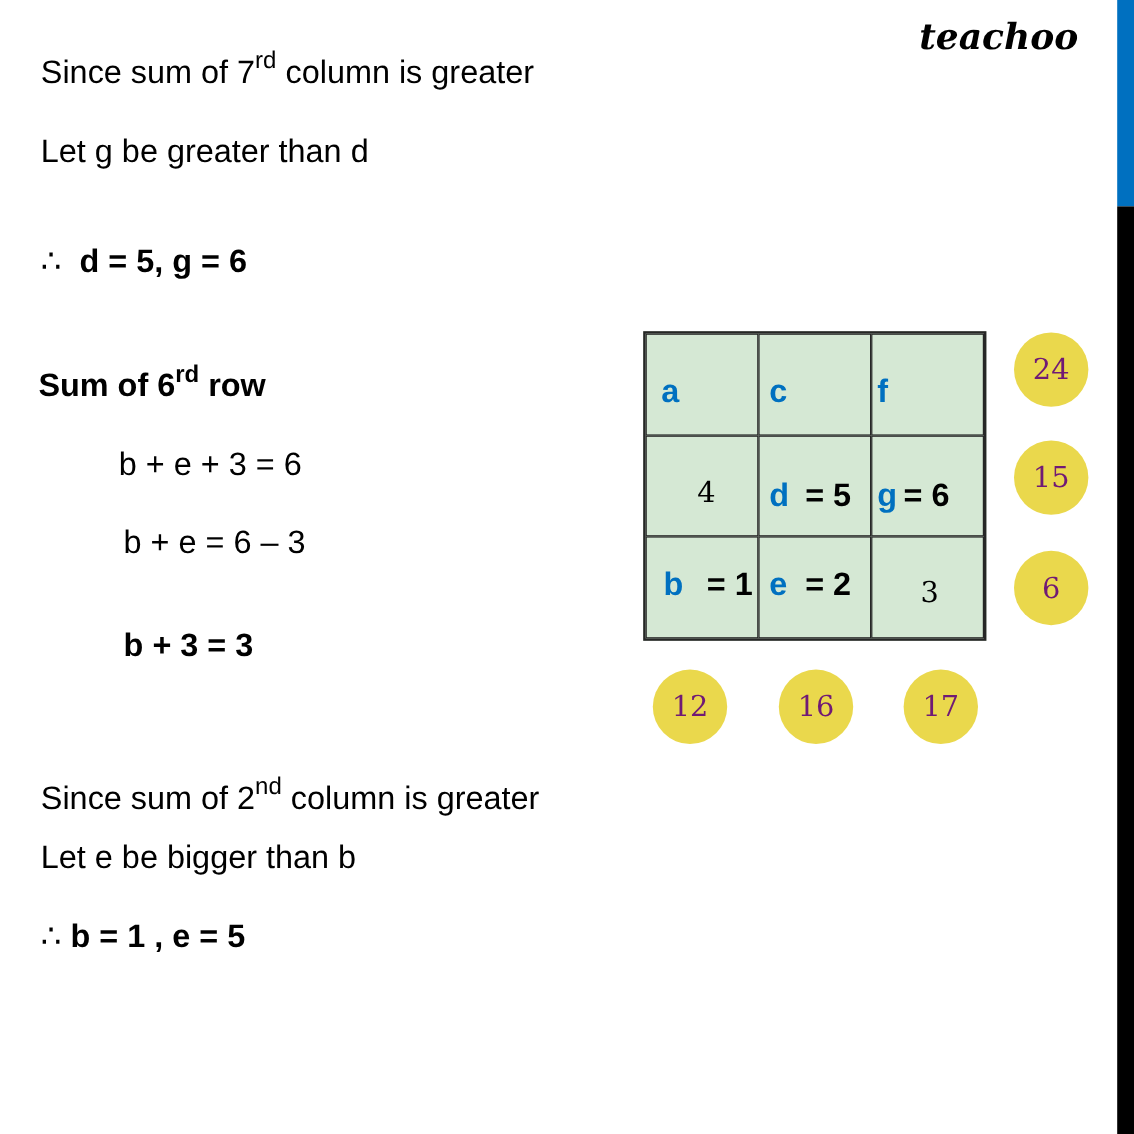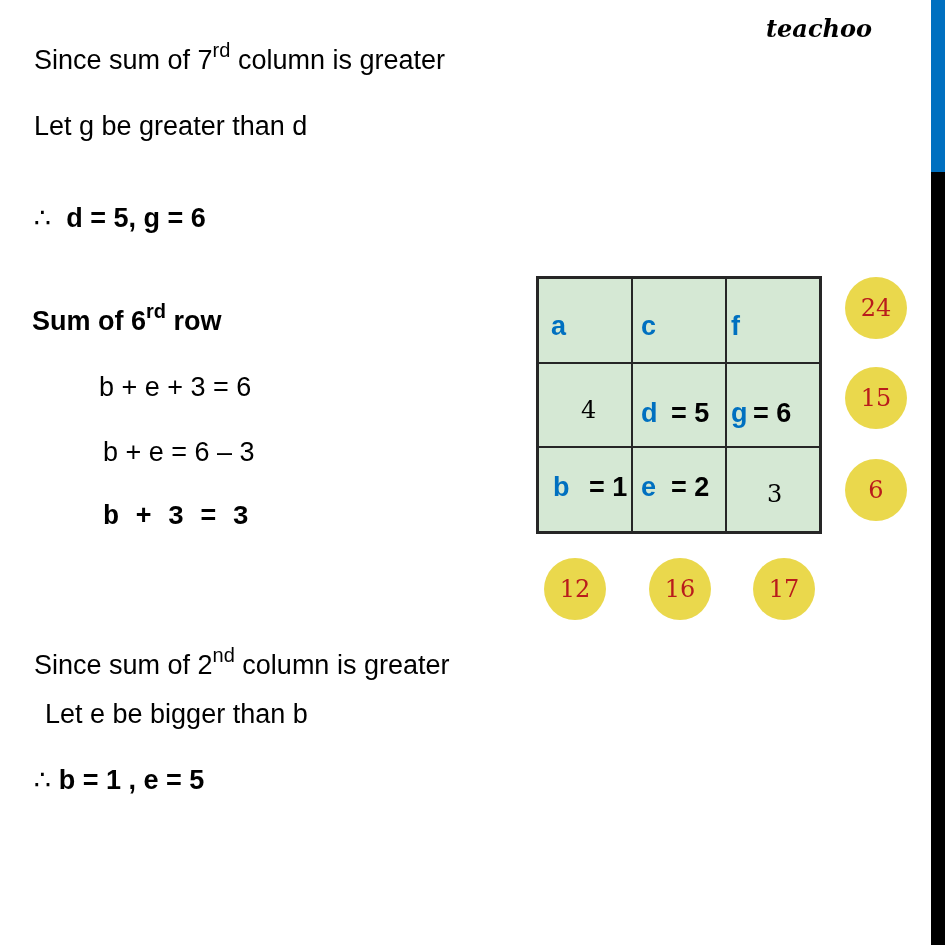--- a/index.html
+++ b/index.html
@@ -9,42 +9,42 @@
       font-family: "Liberation Sans", "DejaVu Sans", sans-serif;
     }
     .line {
       position: absolute; font-size: 27px; line-height: 32px; white-space: nowrap;
     }
     .bold { font-weight: bold; }
     sup { font-size: 20px; line-height: 0; vertical-align: 12px; }
     .logo {
       position: absolute; left: 766px; top: 14px;
       font-family: "DejaVu Serif", serif; font-style: italic; font-weight: bold;
-      font-size: 24px; letter-spacing: 0px;
+      font-size: 30px; letter-spacing: 0px;
     }
     .sidebar-blue { position: absolute; left: 931px; top: 0; width: 14px; height: 172px; background: #0070c0; }
     .sidebar-black { position: absolute; left: 931px; top: 172px; width: 14px; height: 773px; background: #000; }
 
     .grid {
       position: absolute; left: 536px; top: 276px; width: 286px; height: 258px;
       display: grid; grid-template-columns: repeat(3, 1fr); grid-template-rows: repeat(3, 1fr);
       border: 2px solid #262626; box-sizing: border-box; background: #d5e8d4;
     }
     .cell {
       border: 1.5px solid #262626; position: relative; box-sizing: border-box;
       font-size: 27px;
     }
     .var { color: #0070c0; font-weight: bold; position: absolute; }
     .val { font-weight: bold; position: absolute; }
     .num { font-family: "DejaVu Serif", serif; position: absolute; font-size: 24px; }
 
     .circle {
       position: absolute; width: 62px; height: 62px; border-radius: 50%;
       background: #ead84c; display: flex; align-items: center; justify-content: center;
-      font-family: "DejaVu Serif", serif; font-size: 24px; color: #b91c1c;
+      font-family: "DejaVu Serif", serif; font-size: 24px; color: #701a75;
     }
   </style>
 </head>
 <body>
 
 <div class="sidebar-blue"></div>
 <div class="sidebar-black"></div>
 
 <div class="logo">teachoo</div>
 
@@ -54,26 +54,26 @@
 <div class="line" style="left:34px; top:110px;">Let g be greater than d</div>
 <div class="line bold" style="left:34px; top:176px;margin-top:26px;">
   <span style="font-weight:normal;">∴</span>&nbsp;&nbsp;<span>d = 5, g = 6</span>
 </div>
 
 <div class="line bold" style="left:32px; top:305px;">
   <span>Sum of 6</span><sup>rd</sup><span> row</span>
 </div>
 <div class="line" style="left:99px; top:371px;">b + e + 3 = 6</div>
 <div class="line" style="left:103px; top:436px;">b + e = 6 – 3</div>
-<div class="line bold" style="left:103px; top:501px;font-family:Liberation Mono, monospace;">b + 3 = 3</div>
+<div class="line bold" style="left:103px; top:522px;">b + 3 = 3</div>
 
 <div class="line" style="left:34px; top:632px;margin-top:17px;">
   <span>Since sum of 2</span><sup>nd</sup><span> column is greater</span>
 </div>
-<div class="line" style="left:34px; top:698px;margin-left:11px;">Let e be bigger than b</div>
+<div class="line" style="left:34px; top:698px;">Let e be bigger than b</div>
 <div class="line bold" style="left:34px; top:764px;">
   <span style="font-weight:normal;">∴</span> <span>b = 1 , e = 5</span>
 </div>
 
 <div class="grid">
   <div class="cell">
     <span class="var" style="left:12px; top:32px;">a</span>
   </div>
   <div class="cell">
     <span class="var" style="left:8px; top:32px;">c</span>

